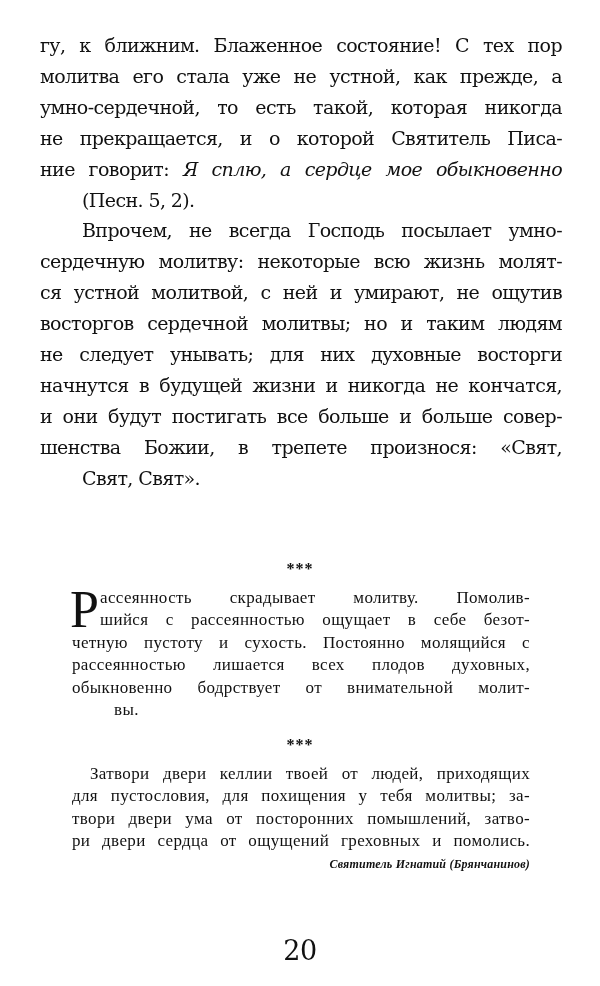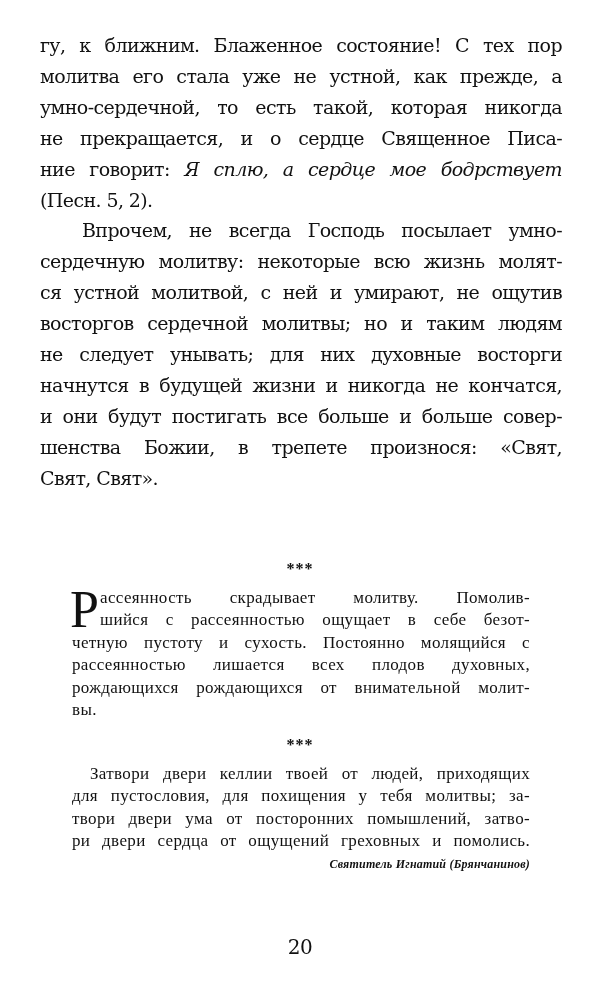--- a/index.html
+++ b/index.html
@@ -25,20 +25,21 @@
       letter-spacing: -0.6px;
     }
     .line {
       display: block;
       white-space: nowrap;
       text-align: justify;
       text-align-last: justify;
     }
     .line.last {
       text-align-last: left;
+      margin-left: 42px;
     }
     .indent {
       padding-left: 42px;
     }
     .ital {
       font-style: italic;
     }
     .section {
       position: absolute;
       left: 72px;
@@ -86,35 +87,35 @@
       font-size: 12px;
       letter-spacing: 0.2px;
     }
     .page-number {
       position: absolute;
       left: 0;
       width: 600px;
       top: 935px;
       text-align: center;
       font-family: "DejaVu Serif", serif;
-      font-size: 20px;
+      font-size: 27px;
       letter-spacing: -0.5px;
       color: #111111;
     }
   </style>
 </head>
 <body>
 
 <div class="main-text">
   <div>
     <span class="line">гу, к ближним. Блаженное состояние! С тех пор</span>
     <span class="line">молитва его стала уже не устной, как прежде, а</span>
     <span class="line">умно-сердечной, то есть такой, которая никогда</span>
-    <span class="line">не прекращается, и о сердце Священное Писа-</span>
-    <span class="line"><span>ние говорит:</span> <span class="ital">Я сплю, а сердце мое бодрствует</span></span>
+    <span class="line">не прекращается, и о которой Святитель Писа-</span>
+    <span class="line"><span>ние говорит:</span> <span class="ital">Я сплю, а сердце мое обыкновенно</span></span>
     <span class="line last">(Песн. 5, 2).</span>
   </div>
   <div>
     <span class="line indent">Впрочем, не всегда Господь посылает умно-</span>
     <span class="line">сердечную молитву: некоторые всю жизнь молят-</span>
     <span class="line">ся устной молитвой, с ней и умирают, не ощутив</span>
     <span class="line">восторгов сердечной молитвы; но и таким людям</span>
     <span class="line">не следует унывать; для них духовные восторги</span>
     <span class="line">начнутся в будущей жизни и никогда не кончатся,</span>
     <span class="line">и они будут постигать все больше и больше совер-</span>
@@ -124,21 +125,21 @@
 </div>
 
 <div class="stars st1">***</div>
 
 <div class="section s1">
   <span class="dropcap">Р</span>
   <span class="line dc-line">ассеянность скрадывает молитву. Помолив-</span>
   <span class="line dc-line">шийся с рассеянностью ощущает в себе безот-</span>
   <span class="line">четную пустоту и сухость. Постоянно молящийся с</span>
   <span class="line">рассеянностью лишается всех плодов духовных,</span>
-  <span class="line">рождающихся рождающихся от внимательной молит-</span>
+  <span class="line">обыкновенно бодрствует от внимательной молит-</span>
   <span class="line last">вы.</span>
 </div>
 
 <div class="stars st2">***</div>
 
 <div class="section s2">
   <span class="line small-indent">Затвори двери келлии твоей от людей, приходящих</span>
   <span class="line">для пустословия, для похищения у тебя молитвы; за-</span>
   <span class="line">твори двери ума от посторонних помышлений, затво-</span>
   <span class="line">ри двери сердца от ощущений греховных и помолись.</span>

